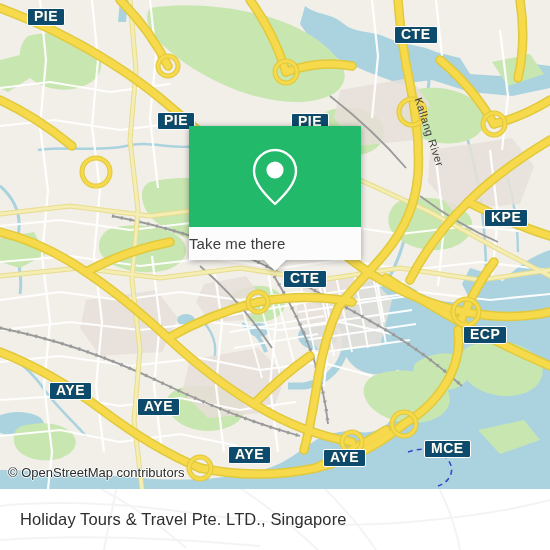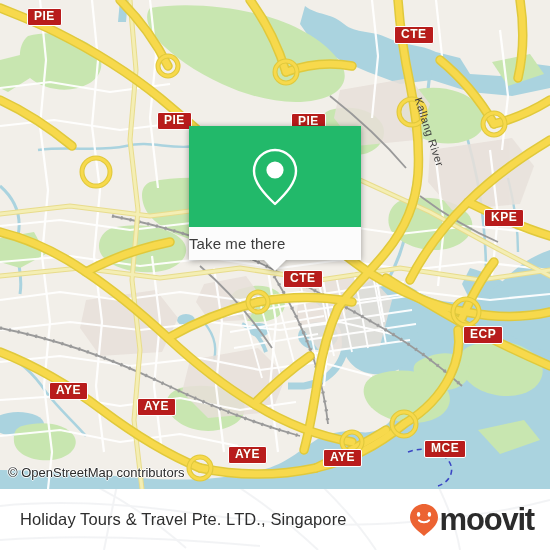--- a/index.html
+++ b/index.html
@@ -32,25 +32,25 @@
     color: #6b7480;
     letter-spacing: 0.4px;
     white-space: nowrap;
     text-shadow:
       -1.5px 0 #f7f5f1, 1.5px 0 #f7f5f1, 0 -1.5px #f7f5f1, 0 1.5px #f7f5f1,
       -1px -1px #f7f5f1, 1px 1px #f7f5f1, -1px 1px #f7f5f1, 1px -1px #f7f5f1;
   }
 
   .shield {
     position: absolute;
-    background: #b91c1c;
+    background: #0c4a6e;
     border: 1.5px solid #ffffff;
     border-radius: 2px;
     color: #ffffff;
-    font-size: 12px;
+    font-size: 14px;
     font-weight: bold;
     letter-spacing: 0.5px;
     padding: 1px 6px 2px 6px;
     line-height: 13px;
     text-shadow: 0 0 2px rgba(120,110,0,0.35);
     white-space: nowrap;
   }
 
   .river-label {
     position: absolute;
@@ -119,21 +119,21 @@
     left: 0; top: -489px;
     width: 550px; height: 550px;
     opacity: 0.12;
     pointer-events: none;
   }
   #footer-inner {
     position: relative;
     width: 100%; height: 100%;
     display: flex;
     align-items: center;
-    justify-content: space-between;
+    justify-content: flex-start;
     padding: 0 16px 0 20px;
   }
   #footer-title {
     font-size: 16.5px;
     color: #2e2e2e;
     white-space: nowrap;
     letter-spacing: 0.1px;
   }
   #brand {
     display: flex;
@@ -434,25 +434,16 @@
         <path d="M210,470 C250,492 286,520 318,550"></path>
         <path d="M0,506 C60,500 130,504 200,514 C270,524 340,528 410,522 C470,517 520,508 550,500"></path>
         <path d="M300,466 C330,492 356,520 376,550"></path>
         <path d="M430,470 C446,500 456,526 460,550"></path>
         <path d="M120,470 L104,550"></path>
         <path d="M0,540 C80,534 170,538 260,546"></path>
       </g>
     </svg>
     <div id="footer-inner">
       <div id="footer-title">Holiday Tours &amp; Travel Pte. LTD., Singapore</div>
-      <div id="brand">
-        <svg width="30" height="34" viewBox="0 0 30 34">
-          <path d="M15 1 C7.3 1 1 7.1 1 14.6 C1 22.2 8.4 27.6 15 33 C21.6 27.6 29 22.2 29 14.6 C29 7.1 22.7 1 15 1 Z" fill="#ec6332"></path>
-          <ellipse cx="9.6" cy="11.4" rx="1.7" ry="2.3" fill="#ffffff"></ellipse>
-          <ellipse cx="20.4" cy="11.4" rx="1.7" ry="2.3" fill="#ffffff"></ellipse>
-          <path d="M10 17.4 C12 19.8 18 19.8 20 17.4" stroke="#ffffff" stroke-width="2.1" fill="none" stroke-linecap="round"></path>
-        </svg>
-        <span id="brand-word">moovit</span>
-      </div>
     </div>
   </div>
 
 </div>
 
 </body></html>

